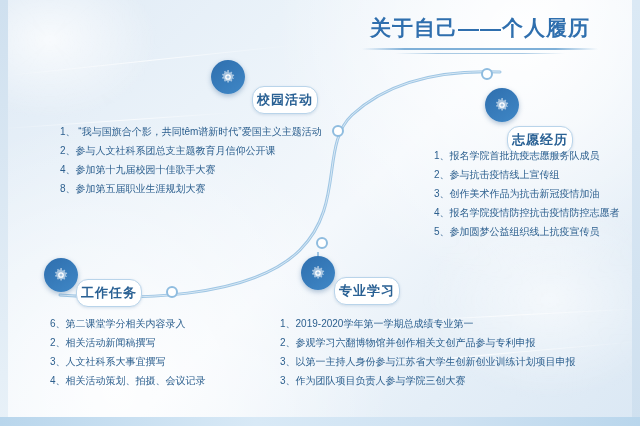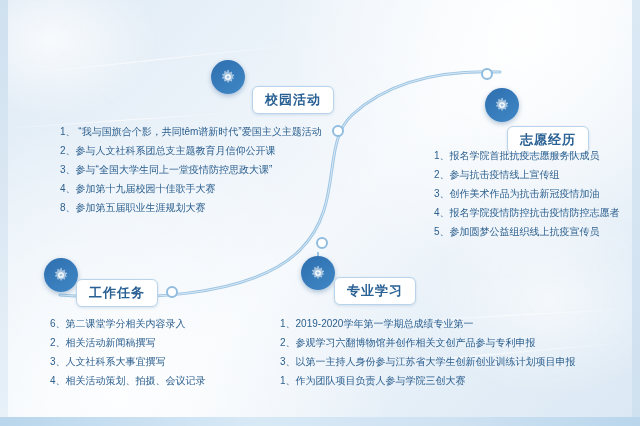--- a/index.html
+++ b/index.html
@@ -47,21 +47,21 @@
   
   .node{position:absolute;width:34px;height:34px;border-radius:50%;
     background:linear-gradient(145deg,#2f6fae,#3f87c6);
     box-shadow:0 2px 5px rgba(40,90,140,.35);
     display:flex;align-items:center;justify-content:center;}
   .node svg{width:18px;height:18px;}
 
   .label{
     position:absolute;background:#ffffff;border:1px solid #b9d4ea;
     color:#2a6194;font-size:13px;font-weight:bold;letter-spacing:1px;
-    padding:4px 12px;border-radius:6px;
+    padding:4px 4px;border-radius:12px;
     box-shadow:0 1px 3px rgba(60,110,160,.18);
     white-space:nowrap;
   }
 
   .list{position:absolute;color:#2c5f8e;font-size:10px;line-height:1.9;}
   .list .li{white-space:nowrap;}
 
   
   .footer{
     position:absolute;left:0;bottom:0;width:640px;height:9px;
@@ -75,20 +75,25 @@
 
 <div id="slide">
 
   <div class="blob b1"></div>
   <div class="blob b2"></div>
   <div class="streak s1"></div>
   <div class="streak s2"></div>
   <div class="streak s3"></div>
   <div class="streak s4"></div>
 
+  <div class="title-wrap">
+    <div class="title">关于自己——个人履历</div>
+    <div class="title-rule"></div>
+    <div class="title-rule2"></div>
+  </div>
 
   <svg class="curve" viewBox="0 0 640 426">
     <path d="M60,295 C130,300 250,300 300,250 C345,205 320,145 352,115 C392,78 450,70 500,72" fill="none" stroke="#9fc6e4" stroke-width="3" stroke-linecap="round"></path>
     <path d="M60,295 C130,300 250,300 300,250 C345,205 320,145 352,115 C392,78 450,70 500,72" fill="none" stroke="#ffffff" stroke-width="1" stroke-linecap="round" opacity=".6"></path>
 
     <circle cx="172" cy="292" r="5" fill="#ffffff" stroke="#8fbcdf" stroke-width="2"></circle>
     <circle cx="338" cy="131" r="5" fill="#ffffff" stroke="#8fbcdf" stroke-width="2"></circle>
     <circle cx="487" cy="74" r="5" fill="#ffffff" stroke="#8fbcdf" stroke-width="2"></circle>
     <circle cx="322" cy="243" r="5" fill="#ffffff" stroke="#8fbcdf" stroke-width="2"></circle>
     <line x1="228" y1="76" x2="228" y2="60" stroke="#9fc6e4" stroke-width="2"></line>
@@ -98,21 +103,20 @@
   <div class="node" style="left:211px;top:60px;">
     <svg viewBox="0 0 24 24">
       <path fill="#ffffff" d="M12 8.2A3.8 3.8 0 1 0 12 15.8 3.8 3.8 0 0 0 12 8.2zm0 5.9a2.1 2.1 0 1 1 0-4.2 2.1 2.1 0 0 1 0 4.2z"></path>
       <path fill="#ffffff" d="M20.3 13.4l-1.7-.4a6.7 6.7 0 0 0 0-2l1.7-.4-.5-2-1.7.4a6.9 6.9 0 0 0-1.2-1.6l.9-1.5-1.7-1.2-1 1.4a6.6 6.6 0 0 0-1.9-.6V2.8h-2.1v1.7c-.7.1-1.3.3-1.9.6l-1-1.4-1.7 1.2.9 1.5c-.5.5-.9 1-1.2 1.6l-1.7-.4-.5 2 1.7.4a6.7 6.7 0 0 0 0 2l-1.7.4.5 2 1.7-.4c.3.6.7 1.1 1.2 1.6l-.9 1.5 1.7 1.2 1-1.4c.6.3 1.2.5 1.9.6v1.7h2.1v-1.7c.7-.1 1.3-.3 1.9-.6l1 1.4 1.7-1.2-.9-1.5c.5-.5.9-1 1.2-1.6l1.7.4.5-2z" opacity=".55"></path>
     </svg>
   </div>
   <div class="label" style="left:252px;top:86px;">校园活动</div>
   <div class="list" style="left:60px;top:122px;">
     <div class="li">1、 “我与国旗合个影，共同têm谱新时代”爱国主义主题活动</div>
     <div class="li">2、参与人文社科系团总支主题教育月信仰公开课</div>
-    <div class="li">3、参与“全国大学生同上一堂疫情防控思政大课”</div>
     <div class="li">4、参加第十九届校园十佳歌手大赛</div>
     <div class="li">8、参加第五届职业生涯规划大赛</div>
   </div>
 
   <div class="node" style="left:485px;top:88px;">
     <svg viewBox="0 0 24 24">
       <path fill="#ffffff" d="M12 8.2A3.8 3.8 0 1 0 12 15.8 3.8 3.8 0 0 0 12 8.2zm0 5.9a2.1 2.1 0 1 1 0-4.2 2.1 2.1 0 0 1 0 4.2z"></path>
       <path fill="#ffffff" d="M20.3 13.4l-1.7-.4a6.7 6.7 0 0 0 0-2l1.7-.4-.5-2-1.7.4a6.9 6.9 0 0 0-1.2-1.6l.9-1.5-1.7-1.2-1 1.4a6.6 6.6 0 0 0-1.9-.6V2.8h-2.1v1.7c-.7.1-1.3.3-1.9.6l-1-1.4-1.7 1.2.9 1.5c-.5.5-.9 1-1.2 1.6l-1.7-.4-.5 2 1.7.4a6.7 6.7 0 0 0 0 2l-1.7.4.5 2 1.7-.4c.3.6.7 1.1 1.2 1.6l-.9 1.5 1.7 1.2 1-1.4c.6.3 1.2.5 1.9.6v1.7h2.1v-1.7c.7-.1 1.3-.3 1.9-.6l1 1.4 1.7-1.2-.9-1.5c.5-.5.9-1 1.2-1.6l1.7.4.5-2z" opacity=".55"></path>
     </svg>
   </div>
@@ -143,19 +147,19 @@
     <svg viewBox="0 0 24 24">
       <path fill="#ffffff" d="M12 8.2A3.8 3.8 0 1 0 12 15.8 3.8 3.8 0 0 0 12 8.2zm0 5.9a2.1 2.1 0 1 1 0-4.2 2.1 2.1 0 0 1 0 4.2z"></path>
       <path fill="#ffffff" d="M20.3 13.4l-1.7-.4a6.7 6.7 0 0 0 0-2l1.7-.4-.5-2-1.7.4a6.9 6.9 0 0 0-1.2-1.6l.9-1.5-1.7-1.2-1 1.4a6.6 6.6 0 0 0-1.9-.6V2.8h-2.1v1.7c-.7.1-1.3.3-1.9.6l-1-1.4-1.7 1.2.9 1.5c-.5.5-.9 1-1.2 1.6l-1.7-.4-.5 2 1.7.4a6.7 6.7 0 0 0 0 2l-1.7.4.5 2 1.7-.4c.3.6.7 1.1 1.2 1.6l-.9 1.5 1.7 1.2 1-1.4c.6.3 1.2.5 1.9.6v1.7h2.1v-1.7c.7-.1 1.3-.3 1.9-.6l1 1.4 1.7-1.2-.9-1.5c.5-.5.9-1 1.2-1.6l1.7.4.5-2z" opacity=".55"></path>
     </svg>
   </div>
   <div class="label" style="left:334px;top:277px;">专业学习</div>
   <div class="list" style="left:280px;top:314px;">
     <div class="li">1、2019-2020学年第一学期总成绩专业第一</div>
     <div class="li">2、参观学习六翻博物馆并创作相关文创产品参与专利申报</div>
     <div class="li">3、以第一主持人身份参与江苏省大学生创新创业训练计划项目申报</div>
-    <div class="li">1、作为团队项目负责人参与学院三创大赛</div>
+    <div class="li">3、作为团队项目负责人参与学院三创大赛</div>
   </div>
 
   <div class="edge-l"></div>
   <div class="edge-r"></div>
   <div class="footer"></div>
 </div>
 
 </body></html>

